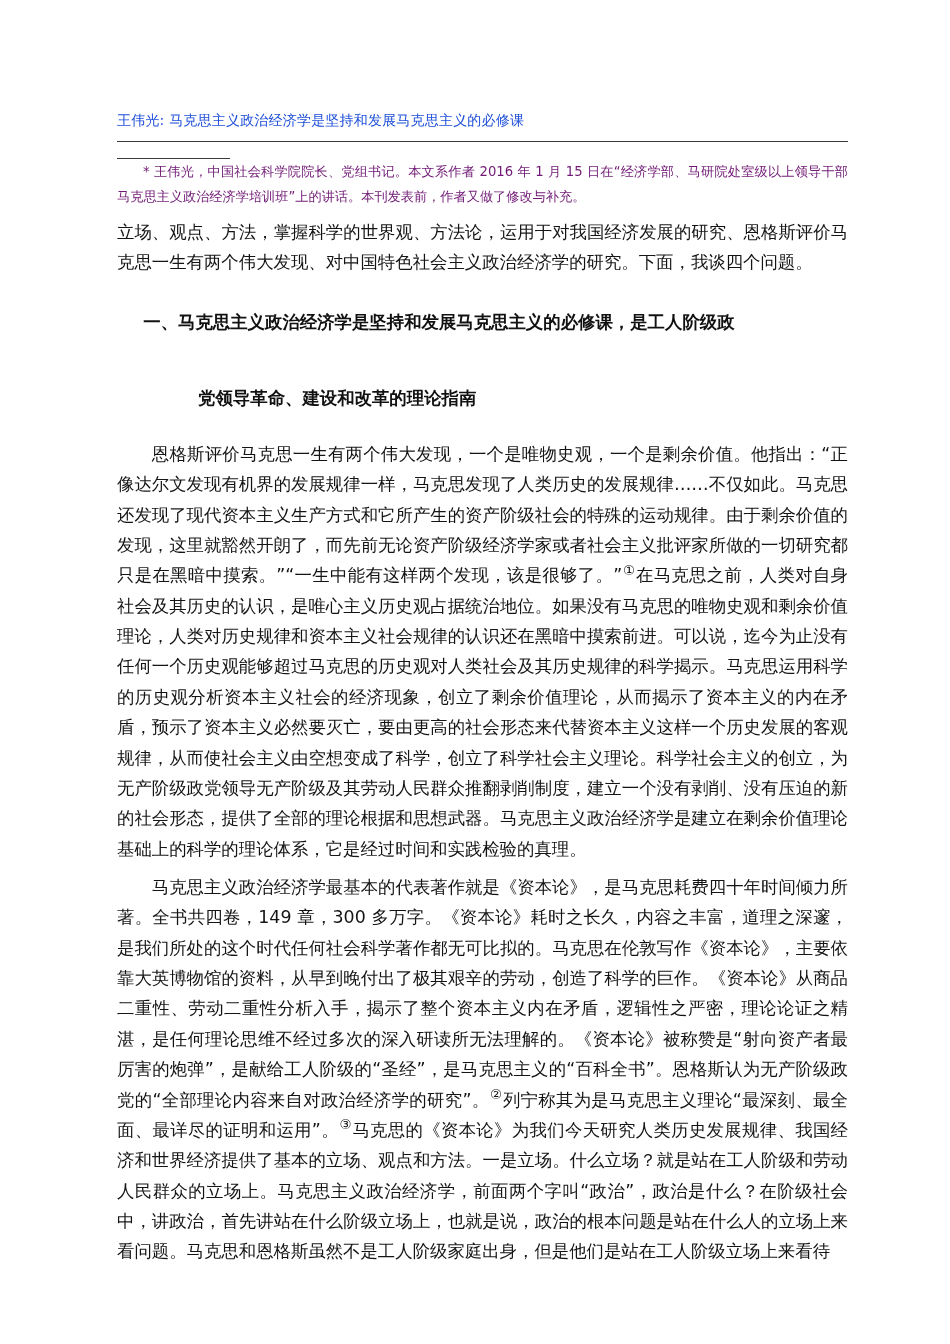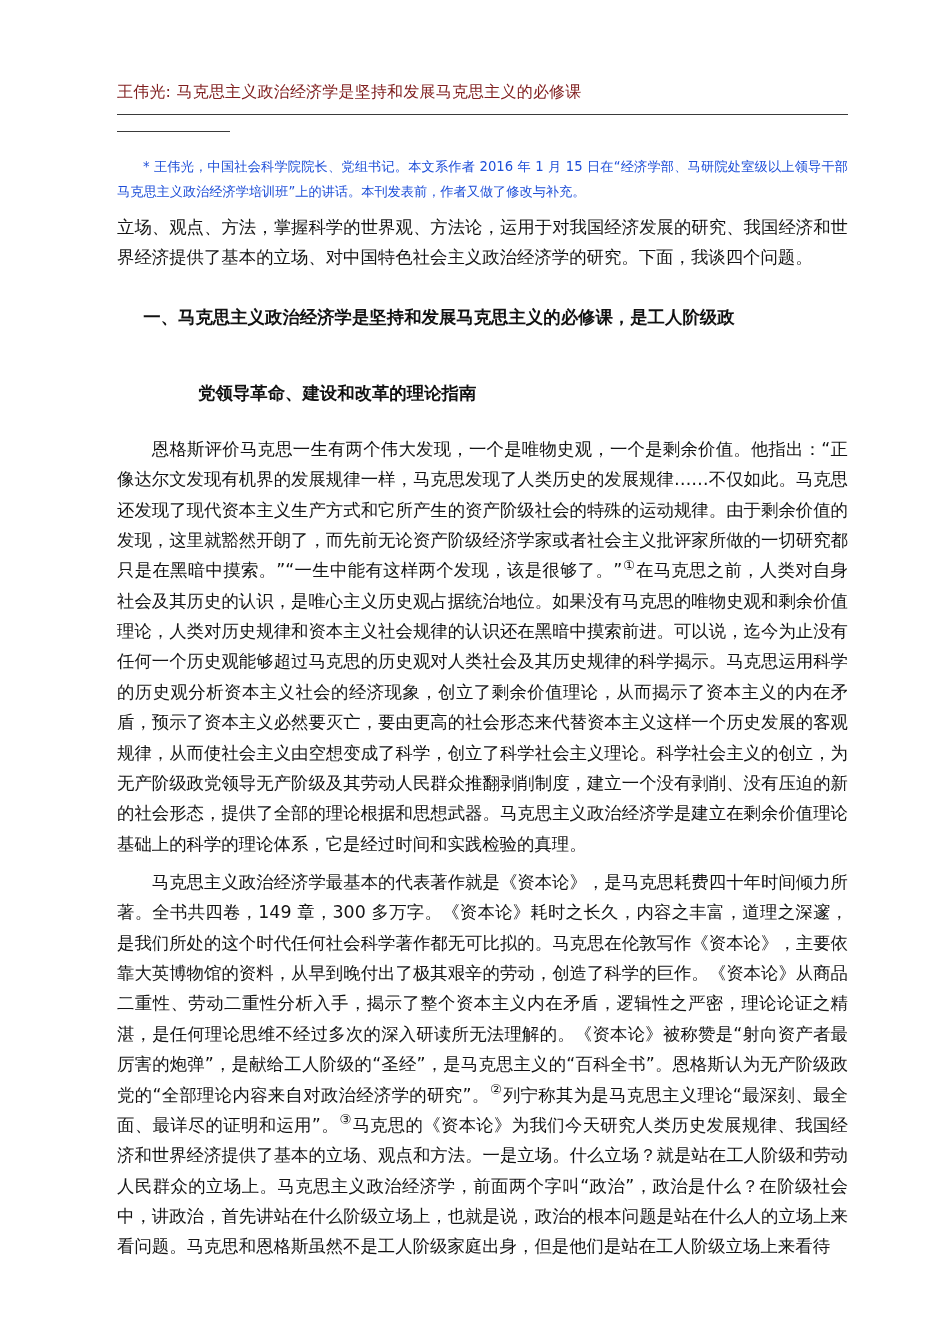--- a/index.html
+++ b/index.html
@@ -21,45 +21,44 @@
   }
   .content {
     position: absolute;
     left: 117px;
     top: 0;
     width: 731px;
   }
 
   
   .runhead {
-    padding-top: 80px;
-    font-size: 16px;
+    padding-top: 110px;
+    font-size: 14px;
     line-height: 1.5;
-    color: #7f1d1d;
+    color: #1d4ed8;
     letter-spacing: 0.2px;
   }
   .rule-main {
     margin-top: 10px;
     width: 731px;
     height: 0;
     border-top: 1.3px solid #3a3a3a;
   }
   .rule-foot {
     margin-top: 16px;
     width: 113px;
     height: 0;
     border-top: 1.3px solid #3a3a3a;
   }
 
   
   .footnote {
-    margin-top: 22px;
     font-size: 13.2px;
     line-height: 1.92;
-    color: #1d4ed8;
+    color: #701a75;
     text-align: justify;
     text-justify: inter-character;
   }
   .footnote .fn-indent { display: inline-block; width: 26px; }
 
   
   .body-para {
     font-size: 17.4px;
     line-height: 1.745;
     color: #141414;
@@ -102,21 +101,21 @@
 <div class="page">
   <div class="content">
 
     <div class="runhead">王伟光: 马克思主义政治经济学是坚持和发展马克思主义的必修课</div>
 
     <div class="rule-main"></div>
     <div class="rule-foot"></div>
 
     <div class="footnote"><span class="fn-indent"></span><span>*</span> <span>王伟光，中国社会科学院院长、党组书记。本文系作者 2016 年 1 月 15 日在“经济学部、马研院处室级以上领导干部马克思主义政治经济学培训班”上的讲话。本刊发表前，作者又做了修改与补充。</span></div>
 
-    <p class="body-para para-cont">立场、观点、方法，掌握科学的世界观、方法论，运用于对我国经济发展的研究、我国经济和世界经济提供了基本的立场、对中国特色社会主义政治经济学的研究。下面，我谈四个问题。</p>
+    <p class="body-para para-cont">立场、观点、方法，掌握科学的世界观、方法论，运用于对我国经济发展的研究、恩格斯评价马克思一生有两个伟大发现、对中国特色社会主义政治经济学的研究。下面，我谈四个问题。</p>
 
     <h2 class="section-head"><span>一、马克思主义政治经济学是坚持和发展马克思主义的必修课，是工人阶级政</span><span class="line2">党领导革命、建设和改革的理论指南</span></h2>
 
     <p class="body-para para-indent"><span>恩格斯评价马克思一生有两个伟大发现，一个是唯物史观，一个是剩余价值。他指出：“正像达尔文发现有机界的发展规律一样，马克思发现了人类历史的发展规律……不仅如此。马克思还发现了现代资本主义生产方式和它所产生的资产阶级社会的特殊的运动规律。由于剩余价值的发现，这里就豁然开朗了，而先前无论资产阶级经济学家或者社会主义批评家所做的一切研究都只是在黑暗中摸索。”“一生中能有这样两个发现，该是很够了。”</span><sup class="fnref">①</sup><span>在马克思之前，人类对自身社会及其历史的认识，是唯心主义历史观占据统治地位。如果没有马克思的唯物史观和剩余价值理论，人类对历史规律和资本主义社会规律的认识还在黑暗中摸索前进。可以说，迄今为止没有任何一个历史观能够超过马克思的历史观对人类社会及其历史规律的科学揭示。马克思运用科学的历史观分析资本主义社会的经济现象，创立了剩余价值理论，从而揭示了资本主义的内在矛盾，预示了资本主义必然要灭亡，要由更高的社会形态来代替资本主义这样一个历史发展的客观规律，从而使社会主义由空想变成了科学，创立了科学社会主义理论。科学社会主义的创立，为无产阶级政党领导无产阶级及其劳动人民群众推翻剥削制度，建立一个没有剥削、没有压迫的新的社会形态，提供了全部的理论根据和思想武器。马克思主义政治经济学是建立在剩余价值理论基础上的科学的理论体系，它是经过时间和实践检验的真理。</span></p>
 
     <p class="body-para para-indent"><span>马克思主义政治经济学最基本的代表著作就是《资本论》，是马克思耗费四十年时间倾力所著。全书共四卷，149 章，300 多万字。《资本论》耗时之长久，内容之丰富，道理之深邃，是我们所处的这个时代任何社会科学著作都无可比拟的。马克思在伦敦写作《资本论》，主要依靠大英博物馆的资料，从早到晚付出了极其艰辛的劳动，创造了科学的巨作。《资本论》从商品二重性、劳动二重性分析入手，揭示了整个资本主义内在矛盾，逻辑性之严密，理论论证之精湛，是任何理论思维不经过多次的深入研读所无法理解的。《资本论》被称赞是“射向资产者最厉害的炮弹”，是献给工人阶级的“圣经”，是马克思主义的“百科全书”。恩格斯认为无产阶级政党的“全部理论内容来自对政治经济学的研究”。</span><sup class="fnref">②</sup><span>列宁称其为是马克思主义理论“最深刻、最全面、最详尽的证明和运用”。</span><sup class="fnref">③</sup><span>马克思的《资本论》为我们今天研究人类历史发展规律、我国经济和世界经济提供了基本的立场、观点和方法。一是立场。什么立场？就是站在工人阶级和劳动人民群众的立场上。马克思主义政治经济学，前面两个字叫“政治”，政治是什么？在阶级社会中，讲政治，首先讲站在什么阶级立场上，也就是说，政治的根本问题是站在什么人的立场上来看问题。马克思和恩格斯虽然不是工人阶级家庭出身，但是他们是站在工人阶级立场上来看待</span></p>
 
   </div>
 </div>
 

